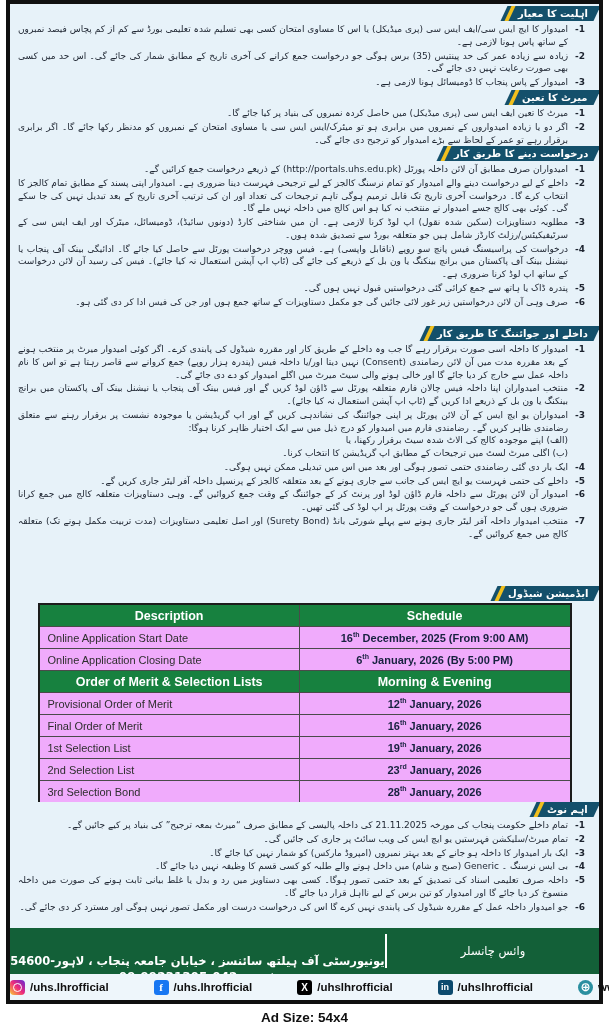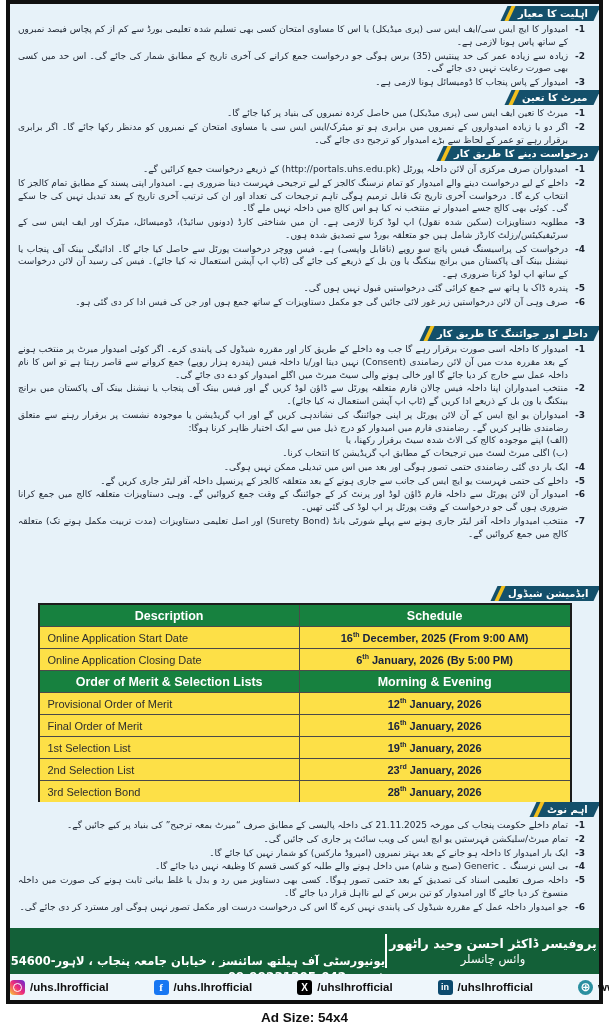--- a/index.html
+++ b/index.html
@@ -11,36 +11,36 @@
   .ribbon-row{display:flex;justify-content:flex-end;margin:0 2px 2px 0;height:15px;}
   .ribbon{position:relative;background:#14506b;color:#fff;font-size:10px;font-weight:bold;
           line-height:13px;padding:1px 9px 1px 14px;transform:skewX(-25deg);}
   .ribbon::before{content:'';position:absolute;left:4px;top:0;bottom:0;width:4px;background:#f2c01d;}
   .ribbon .rb{display:block;transform:skewX(25deg);}
   .list{direction:rtl;padding:0 6px 0 8px;}
   .li{display:flex;gap:7px;font-size:9px;line-height:1.42;margin-bottom:1px;}
   .num{direction:ltr;unicode-bidi:embed;min-width:18px;text-align:left;font-weight:bold;flex:none;}
   .t{flex:1;text-align:justify;white-space:pre-line;}
   
-  table.sched{border-collapse:collapse;width:534px;margin:0 auto;background:#fde047;
+  table.sched{border-collapse:collapse;width:534px;margin:0 auto;background:#f0abfc;
               font-family:"Liberation Sans","DejaVu Sans",sans-serif;border:2px solid #1c1c1c;}
   table.sched td{border:1px solid #4a4a4a;padding:2px 8px;height:17px;}
   .hrow td{background:#17813f;color:#fff;font-weight:bold;font-size:12.5px;text-align:center;
            border-color:#123;}
   .drow td.desc{font-size:11px;color:#2e2e2e;text-align:left;width:49%;margin-left:38px;}
   .drow td.val{font-size:11px;color:#17213f;font-weight:bold;text-align:center;width:51%;}
   td.val sup{font-size:7px;}
   
   .footer-bar{position:absolute;left:0;right:0;top:924px;height:46px;background:#136038;
               color:#fff;display:flex;direction:rtl;align-items:center;}
   .vc-block{width:36%;text-align:center;direction:rtl;}
   .vc-name{font-size:12.5px;font-weight:bold;line-height:1.35;}
   .vc-title{font-size:11.5px;font-weight:normal;}
   .foot-div{width:2px;height:34px;background:#ffffff;flex:none;}
-  .addr-block{flex:1;text-align:right;direction:rtl;margin-top:35px;}
+  .addr-block{flex:1;text-align:center;direction:rtl;margin-top:35px;}
   .addr-line{font-size:11.5px;font-weight:bold;line-height:1.4;}
   .phone-line{font-size:12px;font-weight:bold;}
   .social-bar{position:absolute;left:0;right:0;top:970px;height:26px;background:#eef6fb;
               display:flex;align-items:center;justify-content:space-evenly;
               font-family:"Liberation Sans","DejaVu Sans",sans-serif;gap:45px;}
   .soc{display:flex;align-items:center;gap:5px;font-size:11.5px;font-weight:bold;color:#101010;}
   .ic{width:15px;height:15px;border-radius:3px;flex:none;display:flex;align-items:center;
       justify-content:center;color:#fff;font-weight:bold;}
   .ic-ig{background:linear-gradient(45deg,#f9ce34,#ee2a7b,#6228d7);position:relative;border-radius:4px;}
   .ic-ig::before{content:'';width:7px;height:7px;border:1.5px solid #fff;border-radius:50%;}
@@ -106,21 +106,21 @@
     <section class="sec" style="top:142px;height:180px;">
       <div class="ribbon-row">
           <div class="ribbon">
             <span class="rb">درخواست دینے کا طریق کار</span>
           </div>
         </div>
       <div class="list">
 
       <div class="li">
             <span class="num">-1</span>
-            <span class="t">امیدواران صرف مرکزی آن لائن داخلہ پورٹل (http://portals.uhs.edu.pk) کے ذریعے درخواست جمع کرائیں گے۔</span>
+            <span class="t">امیدواران صرف مطابق آن لائن داخلہ پورٹل (http://portals.uhs.edu.pk) کے ذریعے درخواست جمع کرائیں گے۔</span>
           </div>
           <div class="li">
             <span class="num">-2</span>
             <span class="t">داخلے کے لیے درخواست دینے والے امیدوار کو تمام نرسنگ کالجز کے لیے ترجیحی فہرست دینا ضروری ہے۔ امیدوار اپنی پسند کے مطابق تمام کالجز کا انتخاب کرے گا۔ درخواست آخری تاریخ تک قابل ترمیم ہوگی تاہم ترجیحات کی تعداد اور ان کی ترتیب آخری تاریخ کے بعد تبدیل نہیں کی جا سکے گی۔ کوئی بھی کالج جسے امیدوار نے منتخب نہ کیا ہو اس کالج میں داخلہ نہیں ملے گا۔</span>
           </div>
           <div class="li">
             <span class="num">-3</span>
             <span class="t">مطلوبہ دستاویزات (سکین شدہ نقول) اپ لوڈ کرنا لازمی ہے۔ ان میں شناختی کارڈ (دونوں سائیڈ)، ڈومیسائل، میٹرک اور ایف ایس سی کے سرٹیفیکیٹس/رزلٹ کارڈز شامل ہیں جو متعلقہ بورڈ سے تصدیق شدہ ہوں۔</span>
           </div>
           <div class="li">
@@ -265,21 +265,20 @@
           </div>
           <div class="li">
             <span class="num">-6</span>
             <span class="t">جو امیدوار داخلہ عمل کے مقررہ شیڈول کی پابندی نہیں کرے گا اس کی درخواست درست اور مکمل تصور نہیں ہوگی اور مسترد کر دی جائے گی۔</span>
           </div>
         </div>
     </section>
 
     <div class="footer-bar">
       <div class="vc-block">
-        <div class="vc-name">پروفیسر ڈاکٹر احسن وحید راٹھور</div>
         <div class="vc-title">وائس چانسلر</div>
       </div>
       <div class="foot-div"></div>
       <div class="addr-block">
         <div class="addr-line">یونیورسٹی آف ہیلتھ سائنسز ، خیابان جامعہ پنجاب ، لاہور-54600</div>
         <div class="phone-line">فون : 042-99231305-09</div>
       </div>
     </div>
 
     <div class="social-bar">

